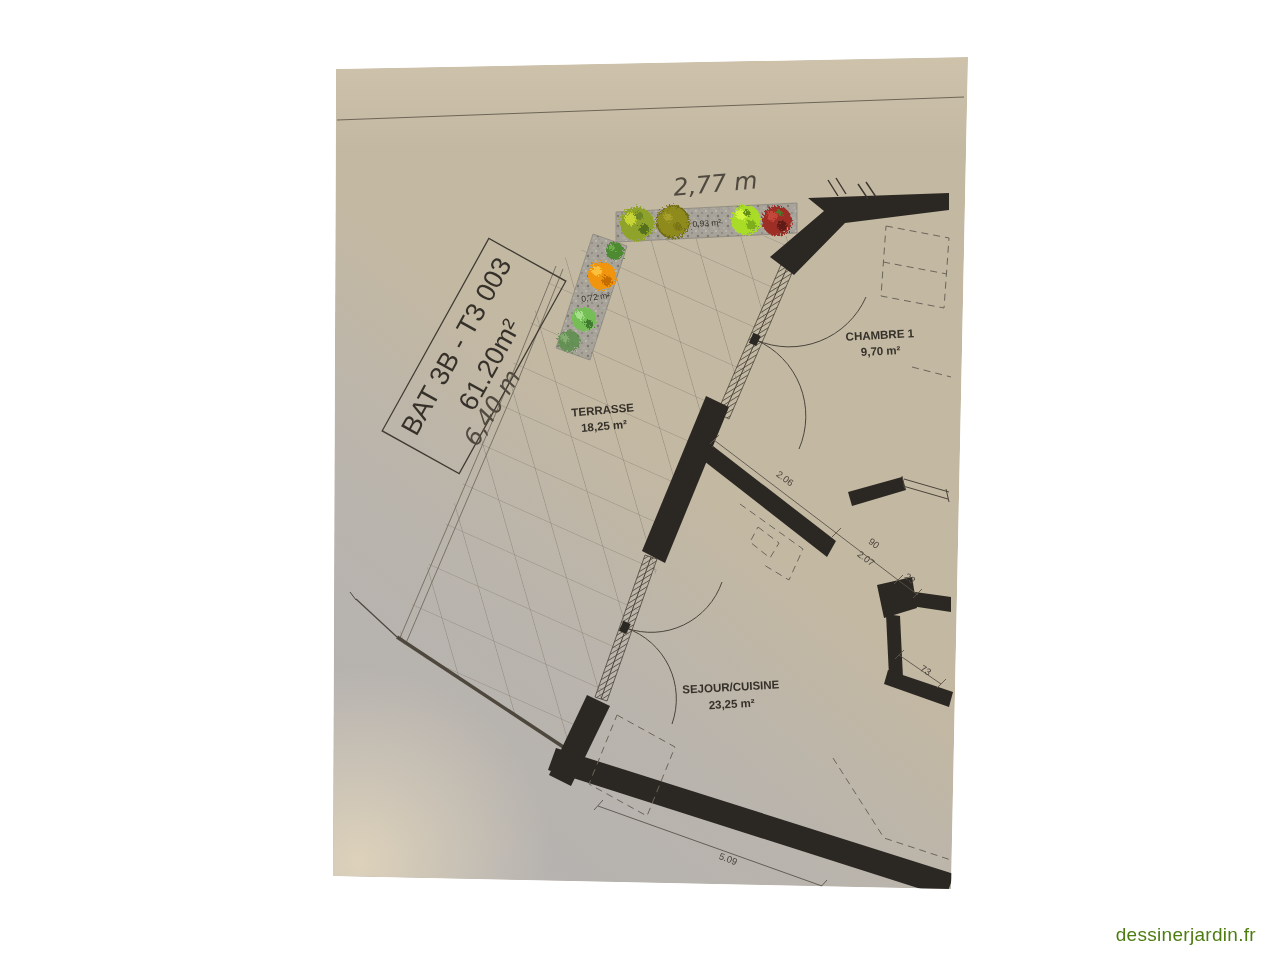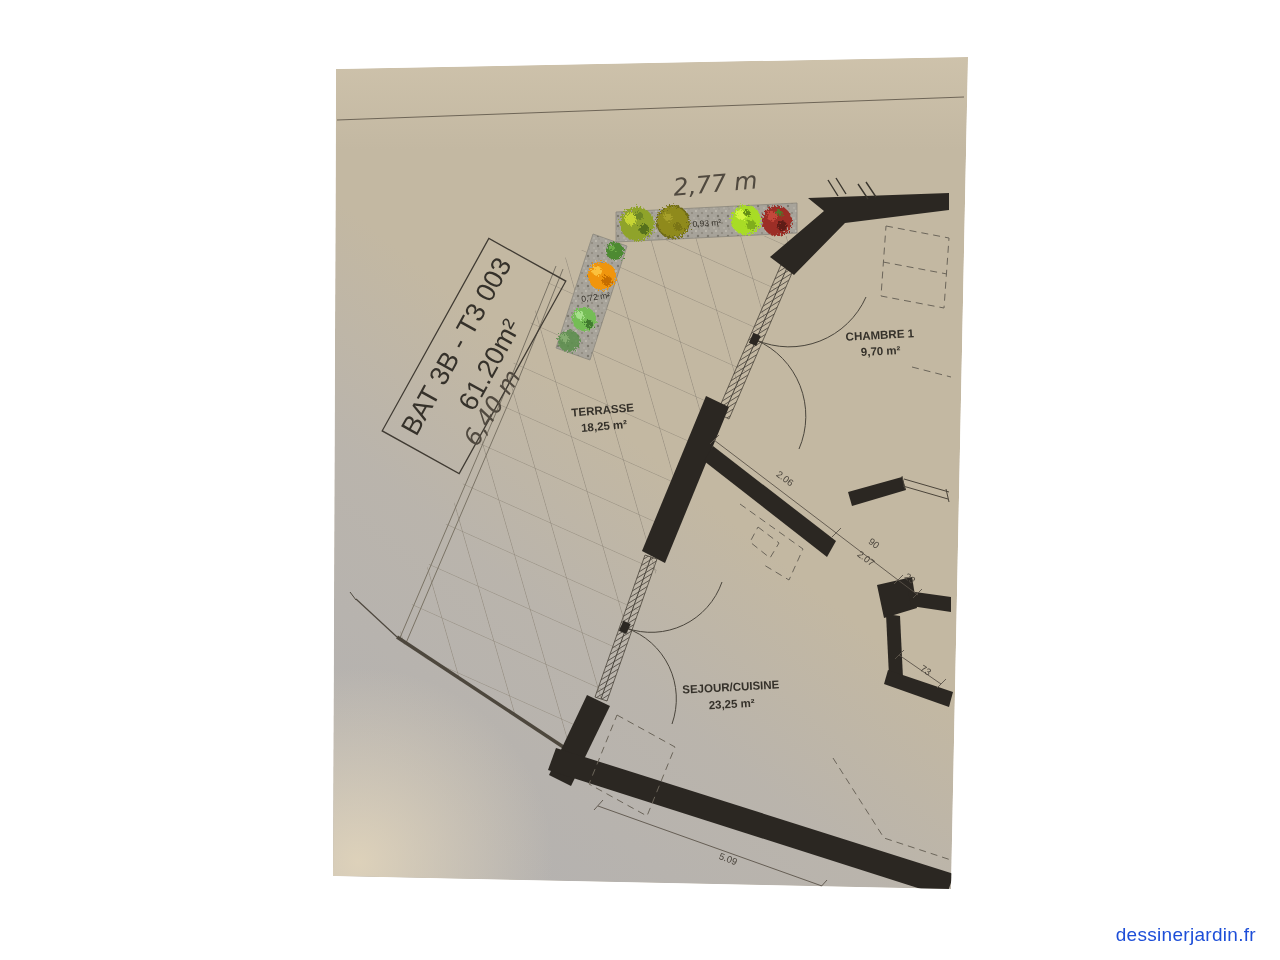--- a/index.html
+++ b/index.html
@@ -1,20 +1,20 @@
 <!DOCTYPE html>
 <html style="--paper: #c3b8a2; --paper-shadow: #b2b1b4; --paper-light: #e0d3ba; --wall: #2b2722; --line: #5b544a; --grid-line: #8b8376; --gravel: #a7a39a; --text-dark: #35312a; --dim-text: #4a443c; --hand: #50493f; --bush-yellowgreen: #8fa32c; --tree-olive: #8f8a1c; --plant-chartreuse: #a8dc28; --plant-red: #9c2f27; --plant-green: #4d8a33; --plant-orange: #f09507; --plant-lightgreen: #74bd55; --plant-darkgreen: #5b8f4a;"><head>
 <meta charset="utf-8">
 <style>
   html,body{margin:0;padding:0;background:#ffffff;}
   .stage{position:relative;width:1280px;height:960px;background:#ffffff;overflow:hidden;
          font-family:"Liberation Sans",sans-serif;}
   svg text{font-family:"Liberation Sans",sans-serif;}
   .hand{font-family:"DejaVu Sans",sans-serif;font-style:italic;}
-  .watermark{position:absolute;right:24px;bottom:14px;font-size:19px;color:#1d4ed8;
+  .watermark{position:absolute;right:24px;bottom:14px;font-size:19px;color:#4d7c0f;
              letter-spacing:.3px;font-family:"Liberation Sans",sans-serif;}
 </style>
 </head>
 <body>
 
 <div class="stage">
 <svg width="1280" height="960" viewBox="0 0 1280 960">
   <defs>
     <clipPath id="photoClip">
       <polygon points="336,69 968,57 951,889 333,876"></polygon>

